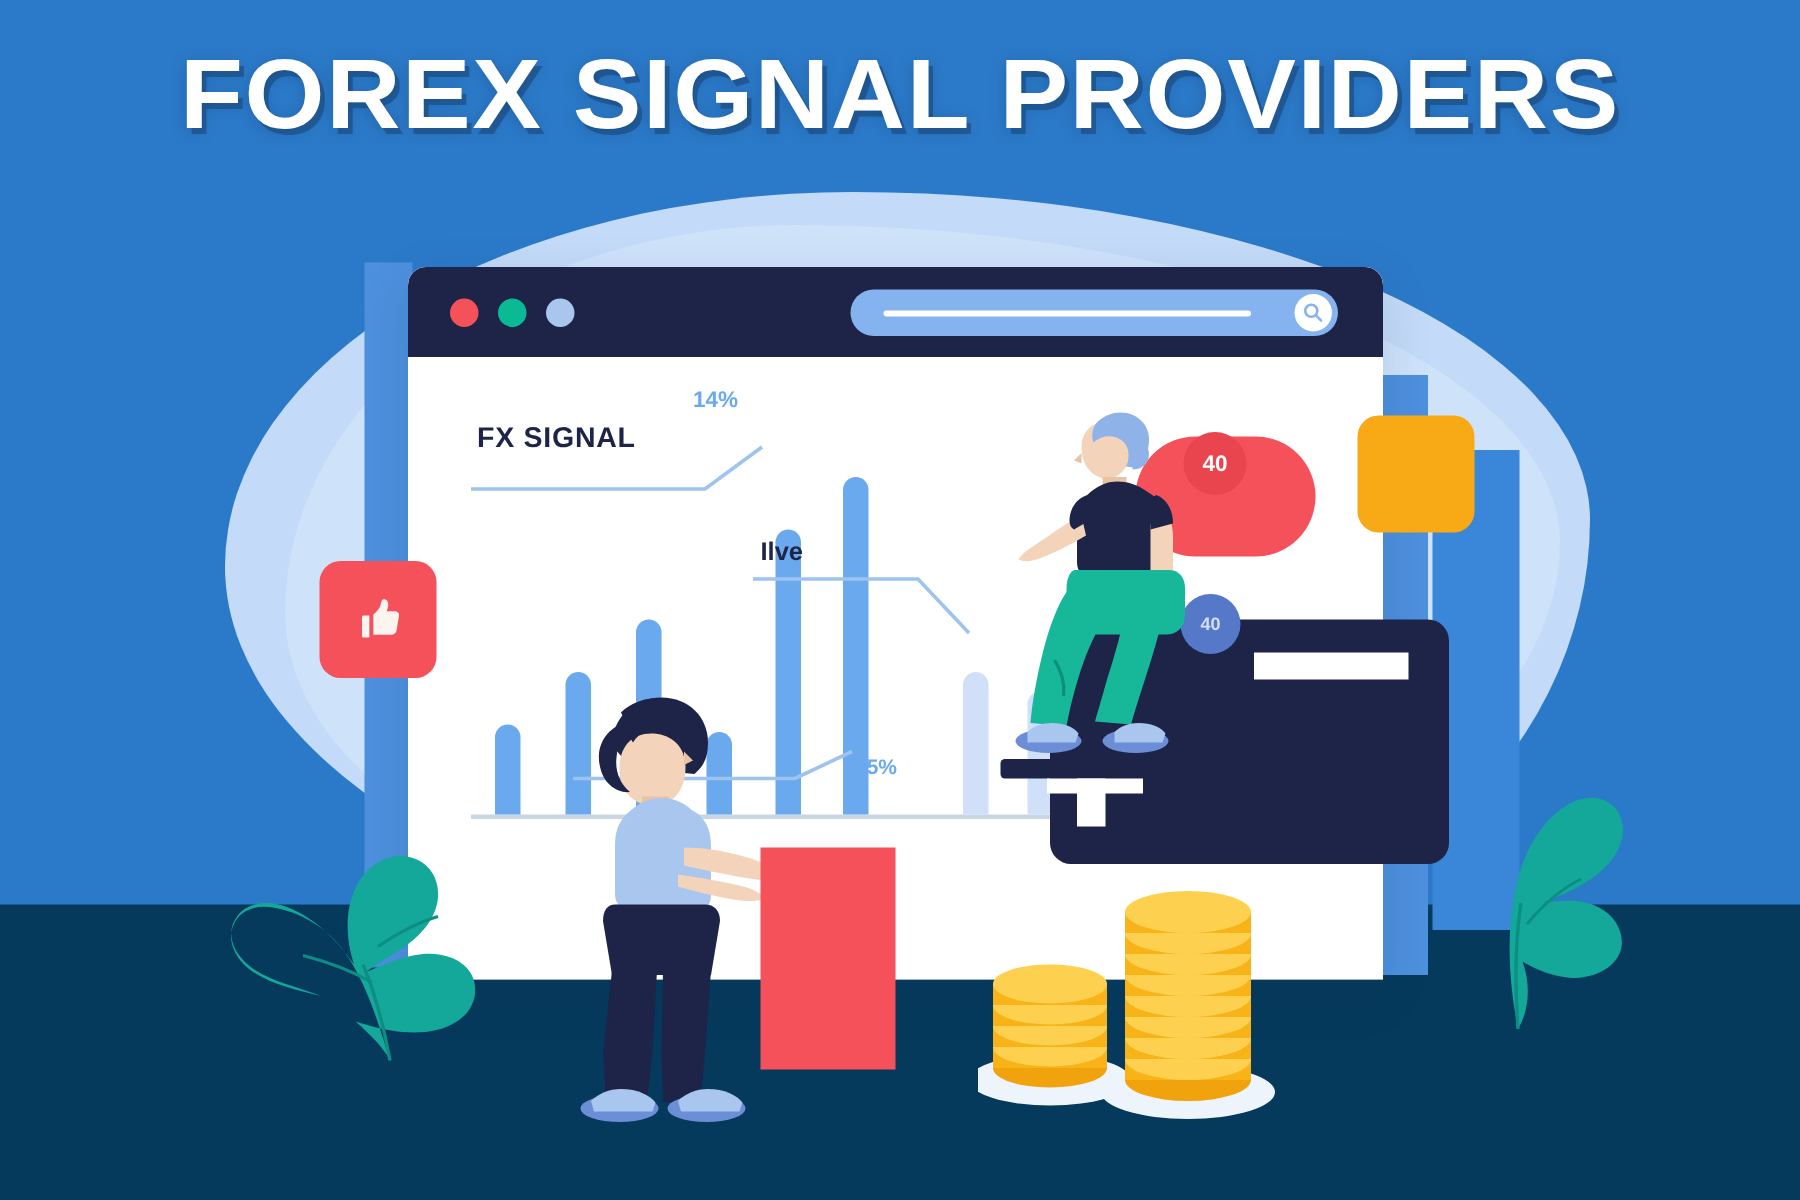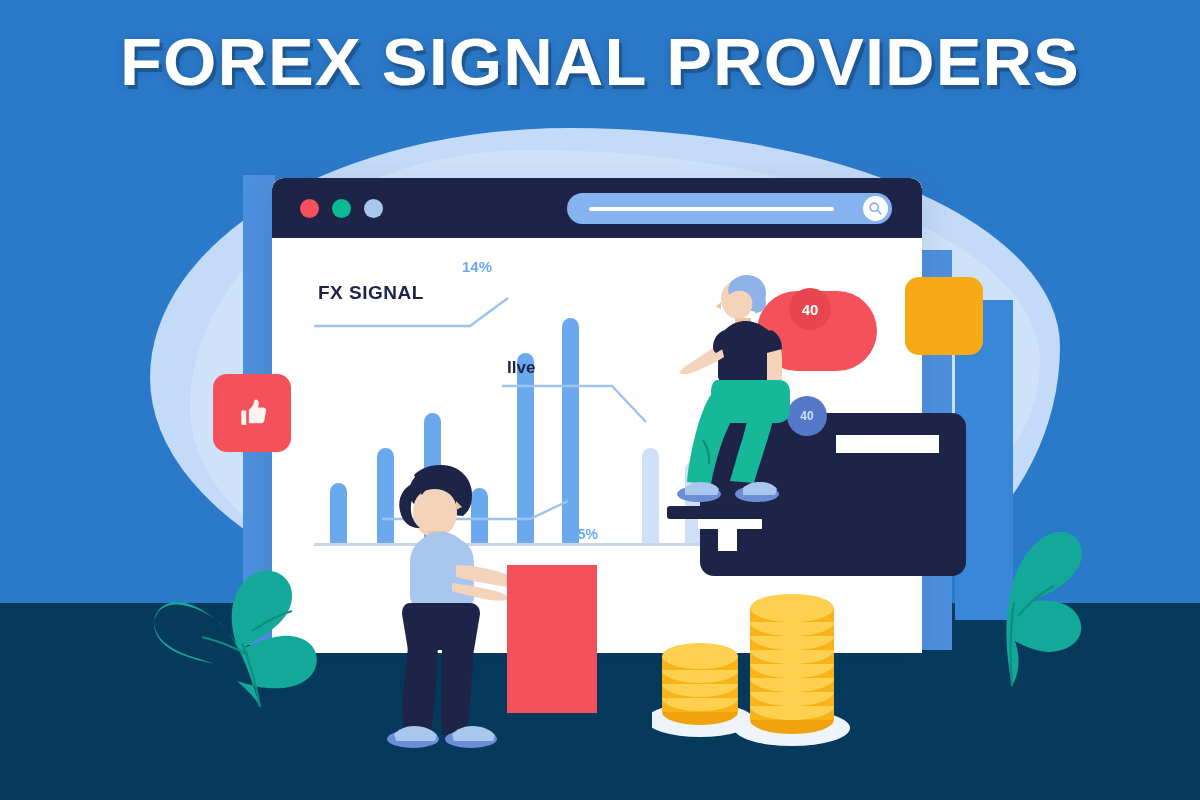--- a/index.html
+++ b/index.html
@@ -98,21 +98,21 @@
   .lbl-pct70 {
     position:absolute; left:190px; top:20px;
     font-size:15px; font-weight:bold; color:#6ba9ef;
   }
   .lbl-live {
     position:absolute; left:235px; top:120px;
     font-size:17px; font-weight:bold; color:#1d2448;
   }
   .lbl-pct25 {
     position:absolute; left:298px; top:265px;
-    font-size:14px; font-weight:bold; color:#6ba9ef;margin-top:23px;
+    font-size:14px; font-weight:bold; color:#6ba9ef;
   }
   .lead { position:absolute; stroke:#9dc3ef; fill:none; stroke-width:2.4; }
 
   
   .thumbup-card {
     position:absolute; left:213px; top:374px; width:78px; height:78px;
     border-radius:14px; background:#f4515a;
     display:flex; align-items:center; justify-content:center;
   }
   .yellow-sq {

